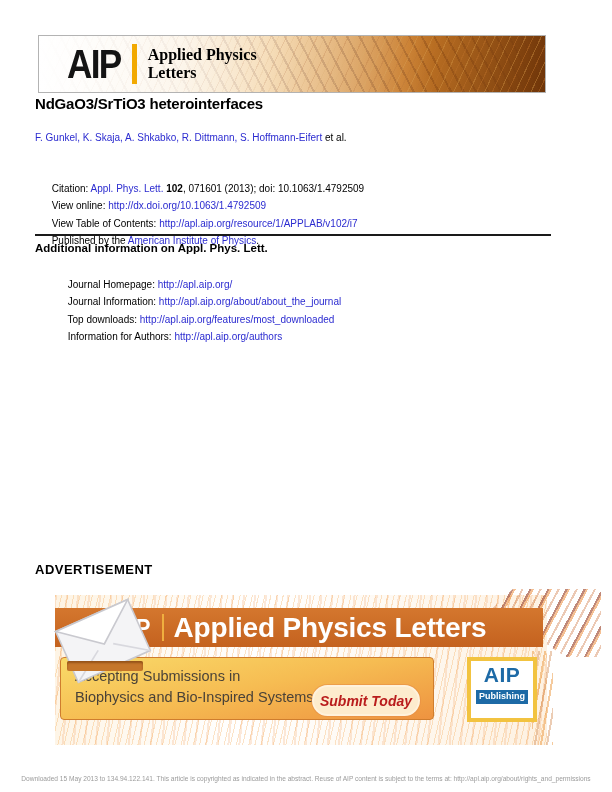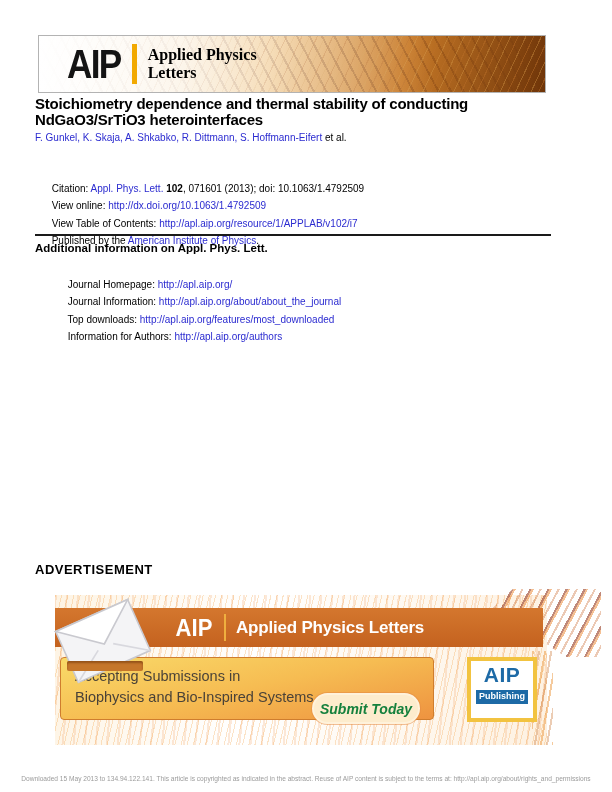--- a/index.html
+++ b/index.html
@@ -52,37 +52,37 @@
   .ad-streak-r{ position:absolute; left:477px; top:56px; width:21px; height:94px;
     background:repeating-linear-gradient(100deg, rgba(235,150,60,0.5) 0 2px, rgba(255,255,255,0) 2px 6px, rgba(200,110,40,0.35) 6px 8px, rgba(255,255,255,0) 8px 12px); }
   .ad-bar{
     position:absolute; left:0; top:13px; width:488px; height:39px; z-index:1;
     background:linear-gradient(to bottom,#d4772e,#c4621f);
     display:flex; align-items:center; justify-content:center;
   }
   .ad-bar-logo{ color:#fff; font-size:24px; font-weight:600; letter-spacing:0;
     transform:scaleX(0.92); line-height:1; }
   .ad-bar-divider{ width:2px; height:27px; background:#efaf3f; margin:0 10px; }
-  .ad-bar-journal{ color:#fff; font-size:17px; font-weight:700; letter-spacing:-0.2px; }
+  .ad-bar-journal{ color:#fff; font-size:28px; font-weight:700; letter-spacing:-0.2px; }
   .ad-panel{
     position:absolute; left:5px; top:62px; width:374px; height:63px; z-index:1;
     border:1px solid #cf7d2e; border-radius:4px; box-sizing:border-box;
     background:linear-gradient(168deg,#f9da69 0%, #f6bc52 50%, #ee9340 100%);
   }
   .ad-panel-text{ position:absolute; left:14px; top:8px; font-size:14.5px; line-height:21px; color:#4a4238; }
   .ad-envelope{ position:absolute; left:7px; top:16px; width:82px; height:60px; z-index:2;
     transform:rotate(-24deg); }
   .ad-slot{ position:absolute; left:12px; top:66px; width:76px; height:10px; z-index:3;
     background:#c5762a; border-radius:2px; box-shadow:inset 0 2px 2px rgba(90,40,5,0.45); }
   .submit-btn{
-    position:absolute; left:257px; top:98px; width:104px; height:27px; z-index:2;
+    position:absolute; left:257px; top:90px; width:104px; height:27px; z-index:2;
     background:#fdeccd; border:2px solid #fff2db; border-radius:16px;
     box-shadow:0 0 0 1px rgba(230,140,70,0.55);
     display:flex; align-items:center; justify-content:center;
-    color:#15803d; font-size:14px; font-weight:700; font-style:italic; cursor:pointer;
+    color:#b91c1c; font-size:14px; font-weight:700; font-style:italic; cursor:pointer;
   }
   .pub-box{
     position:absolute; left:412px; top:62px; width:62px; height:54px; z-index:2;
     background:#fff; border:4px solid #f2c340; text-align:center; padding-top:3px; box-sizing:content-box;
   }
   .pub-aip{ color:#1d6aa6; font-size:21px; font-weight:700; line-height:21px; letter-spacing:0.5px; }
   .pub-sub{ display:inline-block; background:#1d6aa6; color:#fff; font-size:9px; font-weight:700;
     line-height:9px; padding:2px 3px 3px; margin-top:4px; }
   
   .footer{ position:absolute; left:0; top:775px; width:612px; text-align:center;
@@ -96,21 +96,20 @@
   <div class="masthead">
     <span class="masthead-logo">AIP</span>
     <span class="masthead-divider"></span>
     <span class="masthead-journal">
       <div>Applied Physics</div>
       <div>Letters</div>
     </span>
   </div>
 
   <div class="title">
-    <div>Stoichiometry dependence and thermal stability of conducting</div>
     <div>NdGaO3/SrTiO3 heterointerfaces</div>
   </div>
 
   <div class="authors">
     <span class="blue">F. Gunkel, K. Skaja, A. Shkabko, R. Dittmann, S. Hoffmann-Eifert</span><span> et al.</span>
   </div>
 
   <div class="cite-block">
     <div class="cite-line">
       <span>Citation: </span><span class="blue">Appl. Phys. Lett. </span><span class="vol">102</span><span>, 071601 (2013); doi: 10.1063/1.4792509</span>

